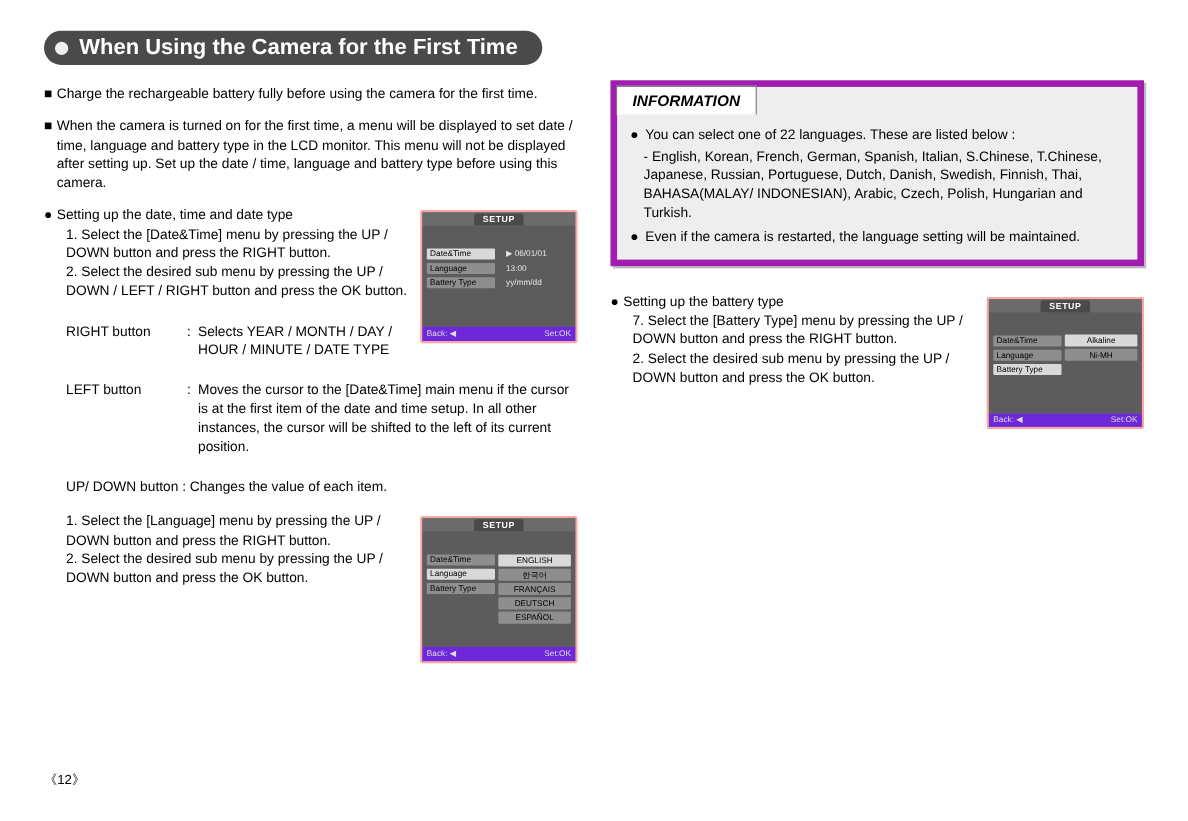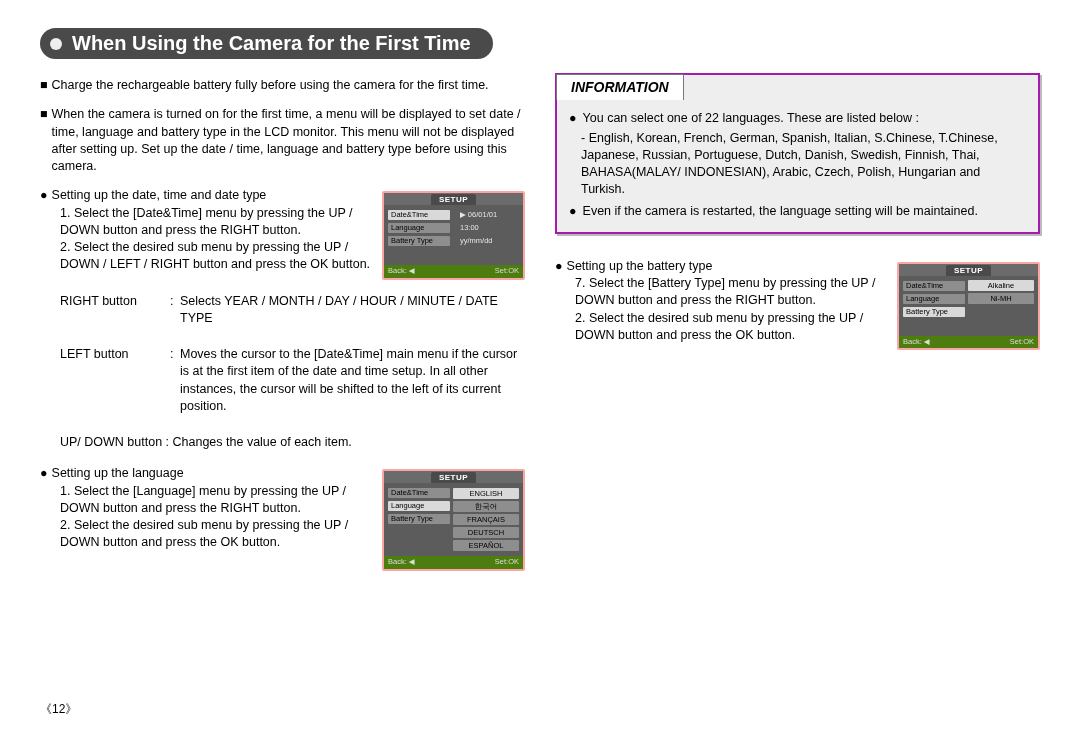--- a/index.html
+++ b/index.html
@@ -14,30 +14,30 @@
   .para .txt{flex:1}
   .sect{margin:4px 0 8px 0}
   .step{padding-left:20px}
   .btnrow{display:flex;margin:19px 0}
   .btnlabel{min-width:110px}
   .btncolon{width:10px}
   .btntext{flex:1}
   .screenshot{border:2px solid #fca5a5;background:#777;width:139px;border-radius:2px;font-size:8px;color:#ddd}
   .scr-top{height:12px;background:#6b6b6b;display:flex;justify-content:center;align-items:flex-end}
   .scr-tab{background:#4a4a4a;color:#fff;font-size:8px;padding:0 8px;border-radius:2px 2px 0 0;font-weight:bold;letter-spacing:.5px}
-  .scr-body{background:#5c5c5c;padding:4px 4px}
+  .scr-body{background:#5c5c5c;padding:20px 4px}
   .scr-row{display:flex;height:12px;align-items:center;margin-bottom:1px}
   .scr-l{width:56px;background:#8e8e8e;color:#000;font-size:7.5px;padding:0 3px;border-radius:1px;white-space:nowrap;overflow:hidden}
   .scr-l.sel{background:#d9d9d9}
   .scr-r{flex:1;text-align:left;padding-left:10px;font-size:7.5px;color:#e5e5e5}
   .scr-rbox{flex:1;margin-left:3px;background:#8e8e8e;font-size:7.5px;color:#000;text-align:center;border-radius:1px;height:11px;line-height:11px}
   .scr-rbox.sel{background:#d9d9d9}
-  .scr-foot{display:flex;justify-content:space-between;background:#4d7c0f;color:#ddd;font-size:7.5px;padding:1px 4px}
+  .scr-foot{display:flex;justify-content:space-between;background:#6d28d9;color:#ddd;font-size:7.5px;padding:1px 4px}
   .float-right{float:right;margin:4px 0 4px 8px}
-  .infobox{border:2px solid #a21caf;background:#eee;box-shadow:2px 2px 0 #bbb;margin-bottom:14px}
+  .infobox{border:6px solid #a21caf;background:#eee;box-shadow:2px 2px 0 #bbb;margin-bottom:14px}
   .infobox .hdr{background:#fff;display:inline-block;margin:-1px 0 0 -1px;border:1px solid #777;border-bottom:none;font-weight:bold;font-style:italic;font-size:14px;padding:3px 14px}
   .infobox .body{padding:8px 12px 10px 12px;font-size:12.5px;line-height:1.38}
   .ibul{display:flex;margin:2px 0}
   .ibul .b{margin-right:6px}
   .pagenum{position:absolute;left:40px;bottom:28px;font-size:12px}
   .sub{padding-left:12px}
   .clearfix::after{content:"";display:block;clear:both}
 </style>
 </head>
 <body>
@@ -132,21 +132,20 @@
                 <div class="scr-l" style="background:transparent"></div>
                 <div class="scr-rbox">ESPAÑOL</div>
               </div>
           </div>
           <div class="scr-foot">
               <span><span>Back:</span> ◀</span>
               <span>Set:OK</span>
             </div>
         </div>
 
-        <div><span class="bul">●</span><span>Setting up the language</span></div>
         <div class="step">1. Select the [Language] menu by pressing the UP / DOWN button and press the RIGHT button.</div>
         <div class="step">2. Select the desired sub menu by pressing the UP / DOWN button and press the OK button.</div>
       </div>
     </div>
 
     <div class="col">
       <div class="infobox">
         <div class="hdr">INFORMATION</div>
         <div class="body">
           <div class="ibul">

